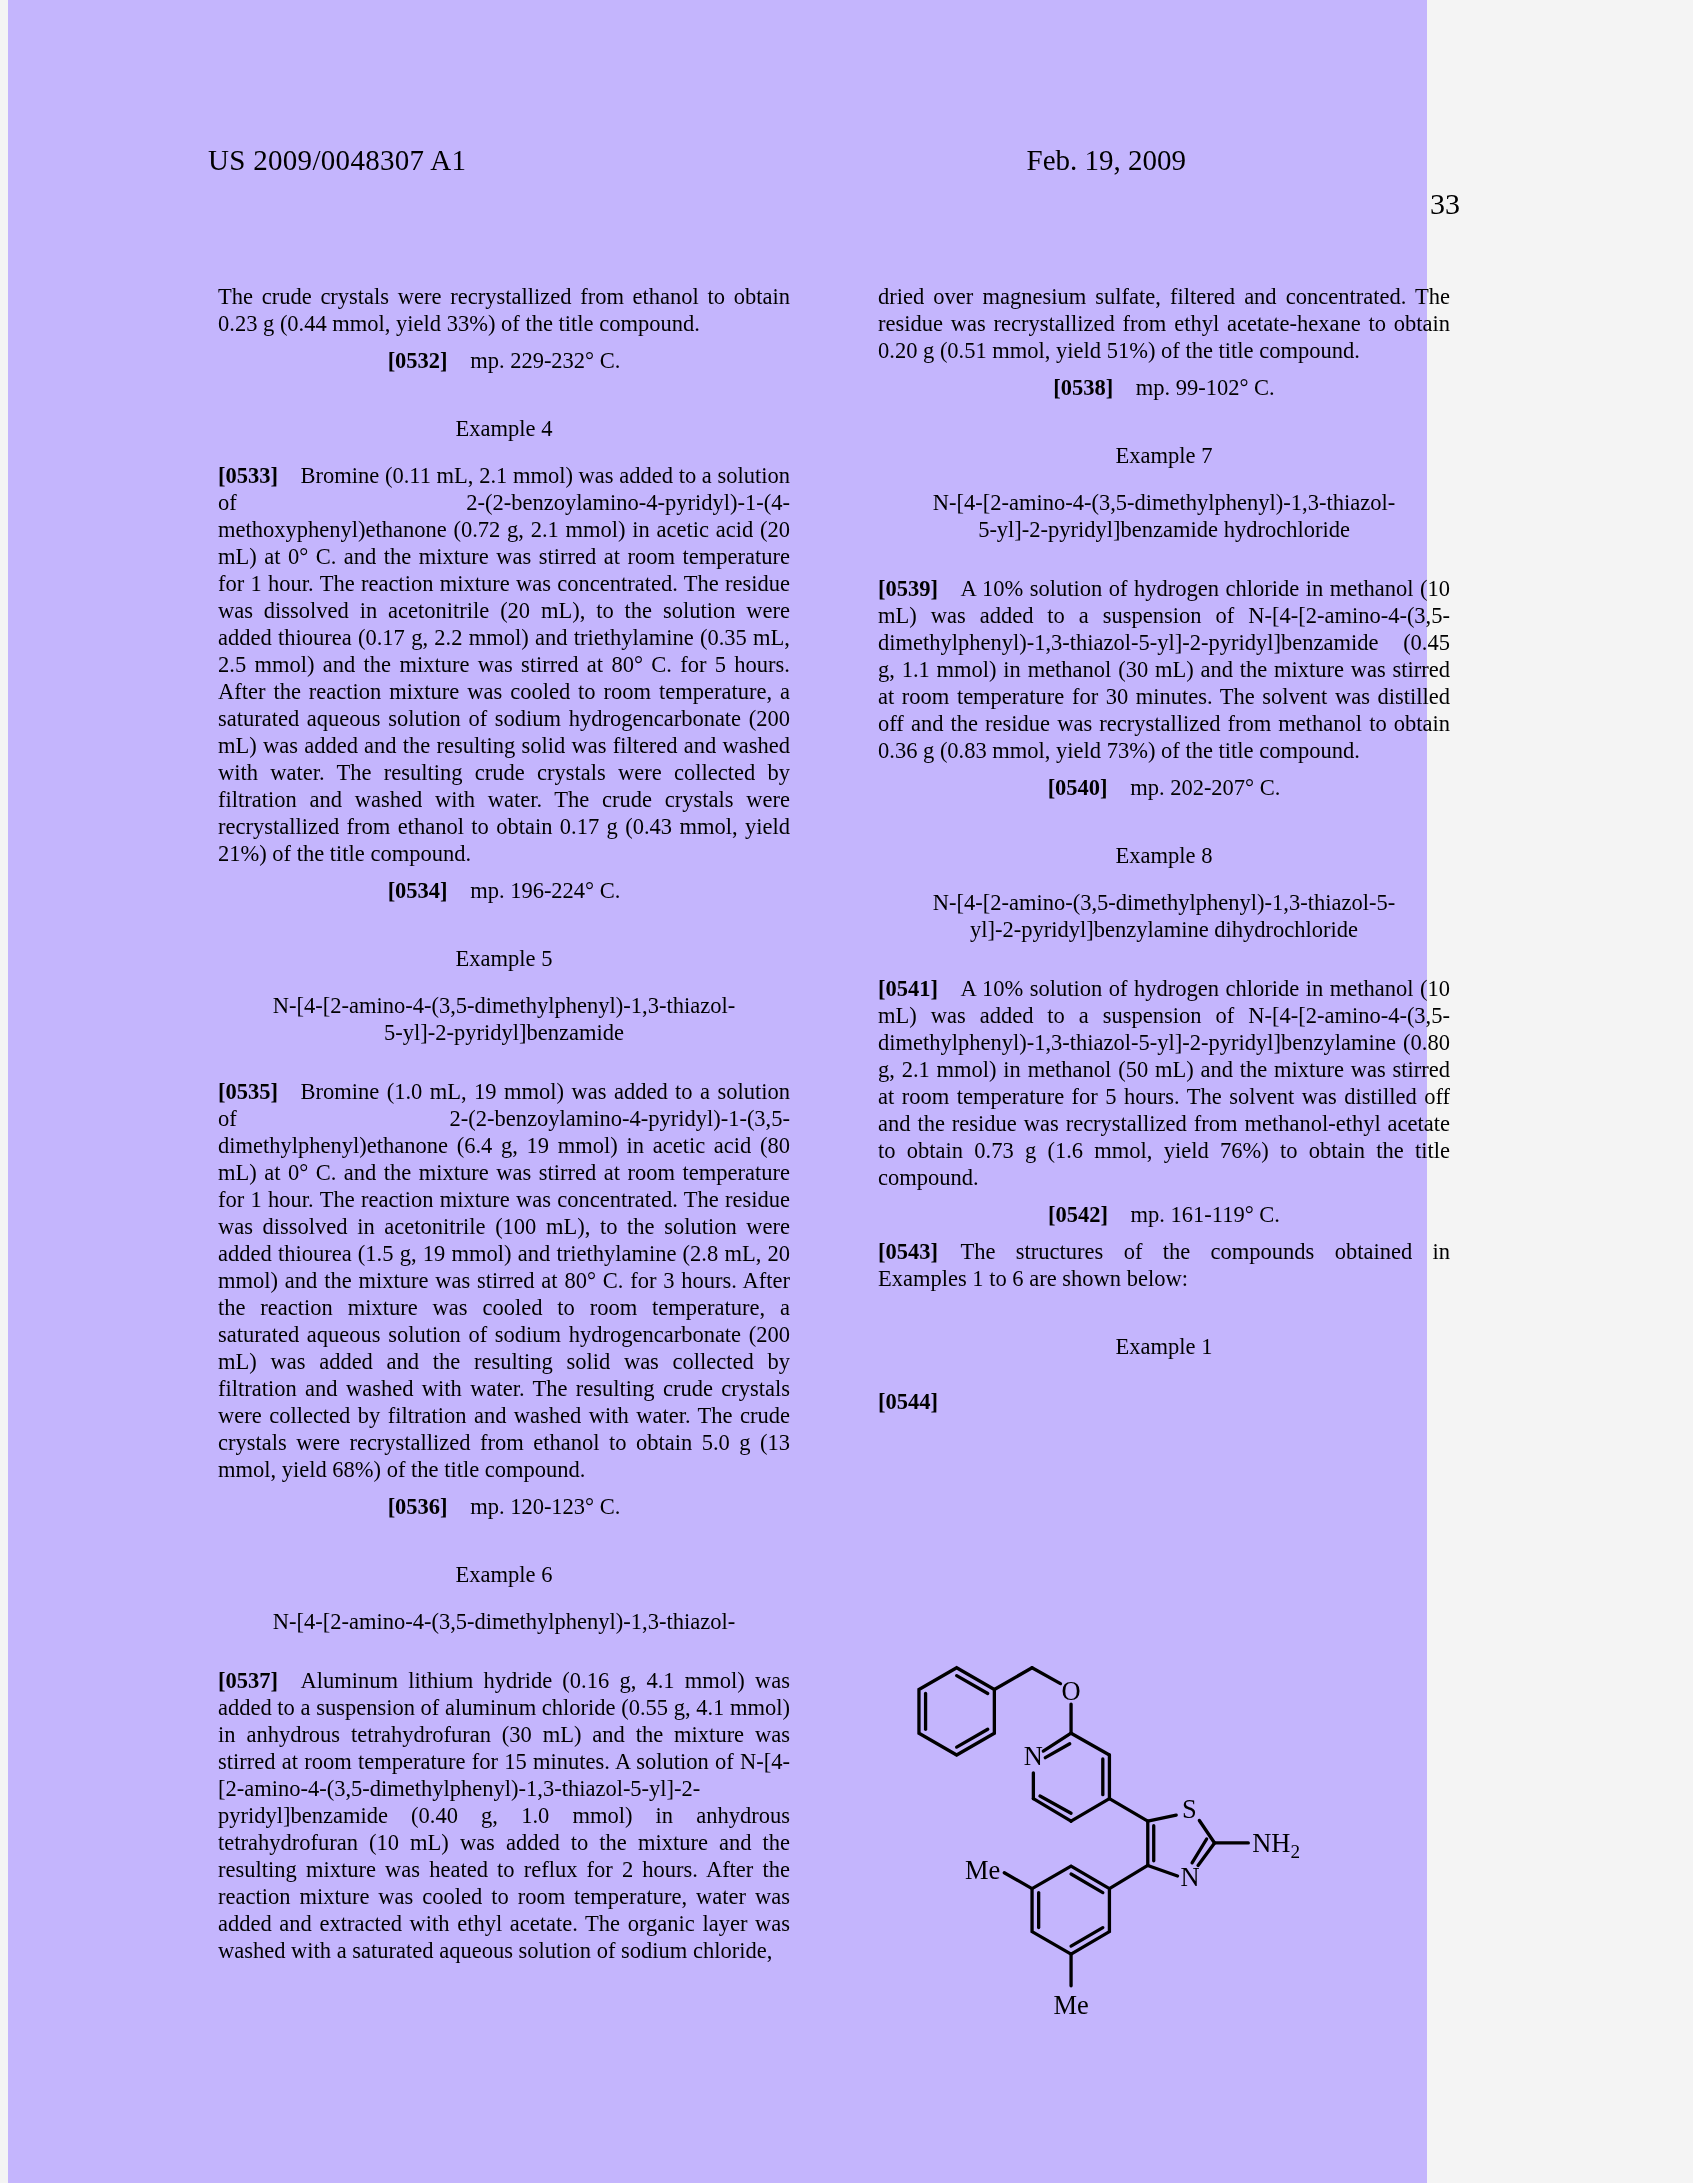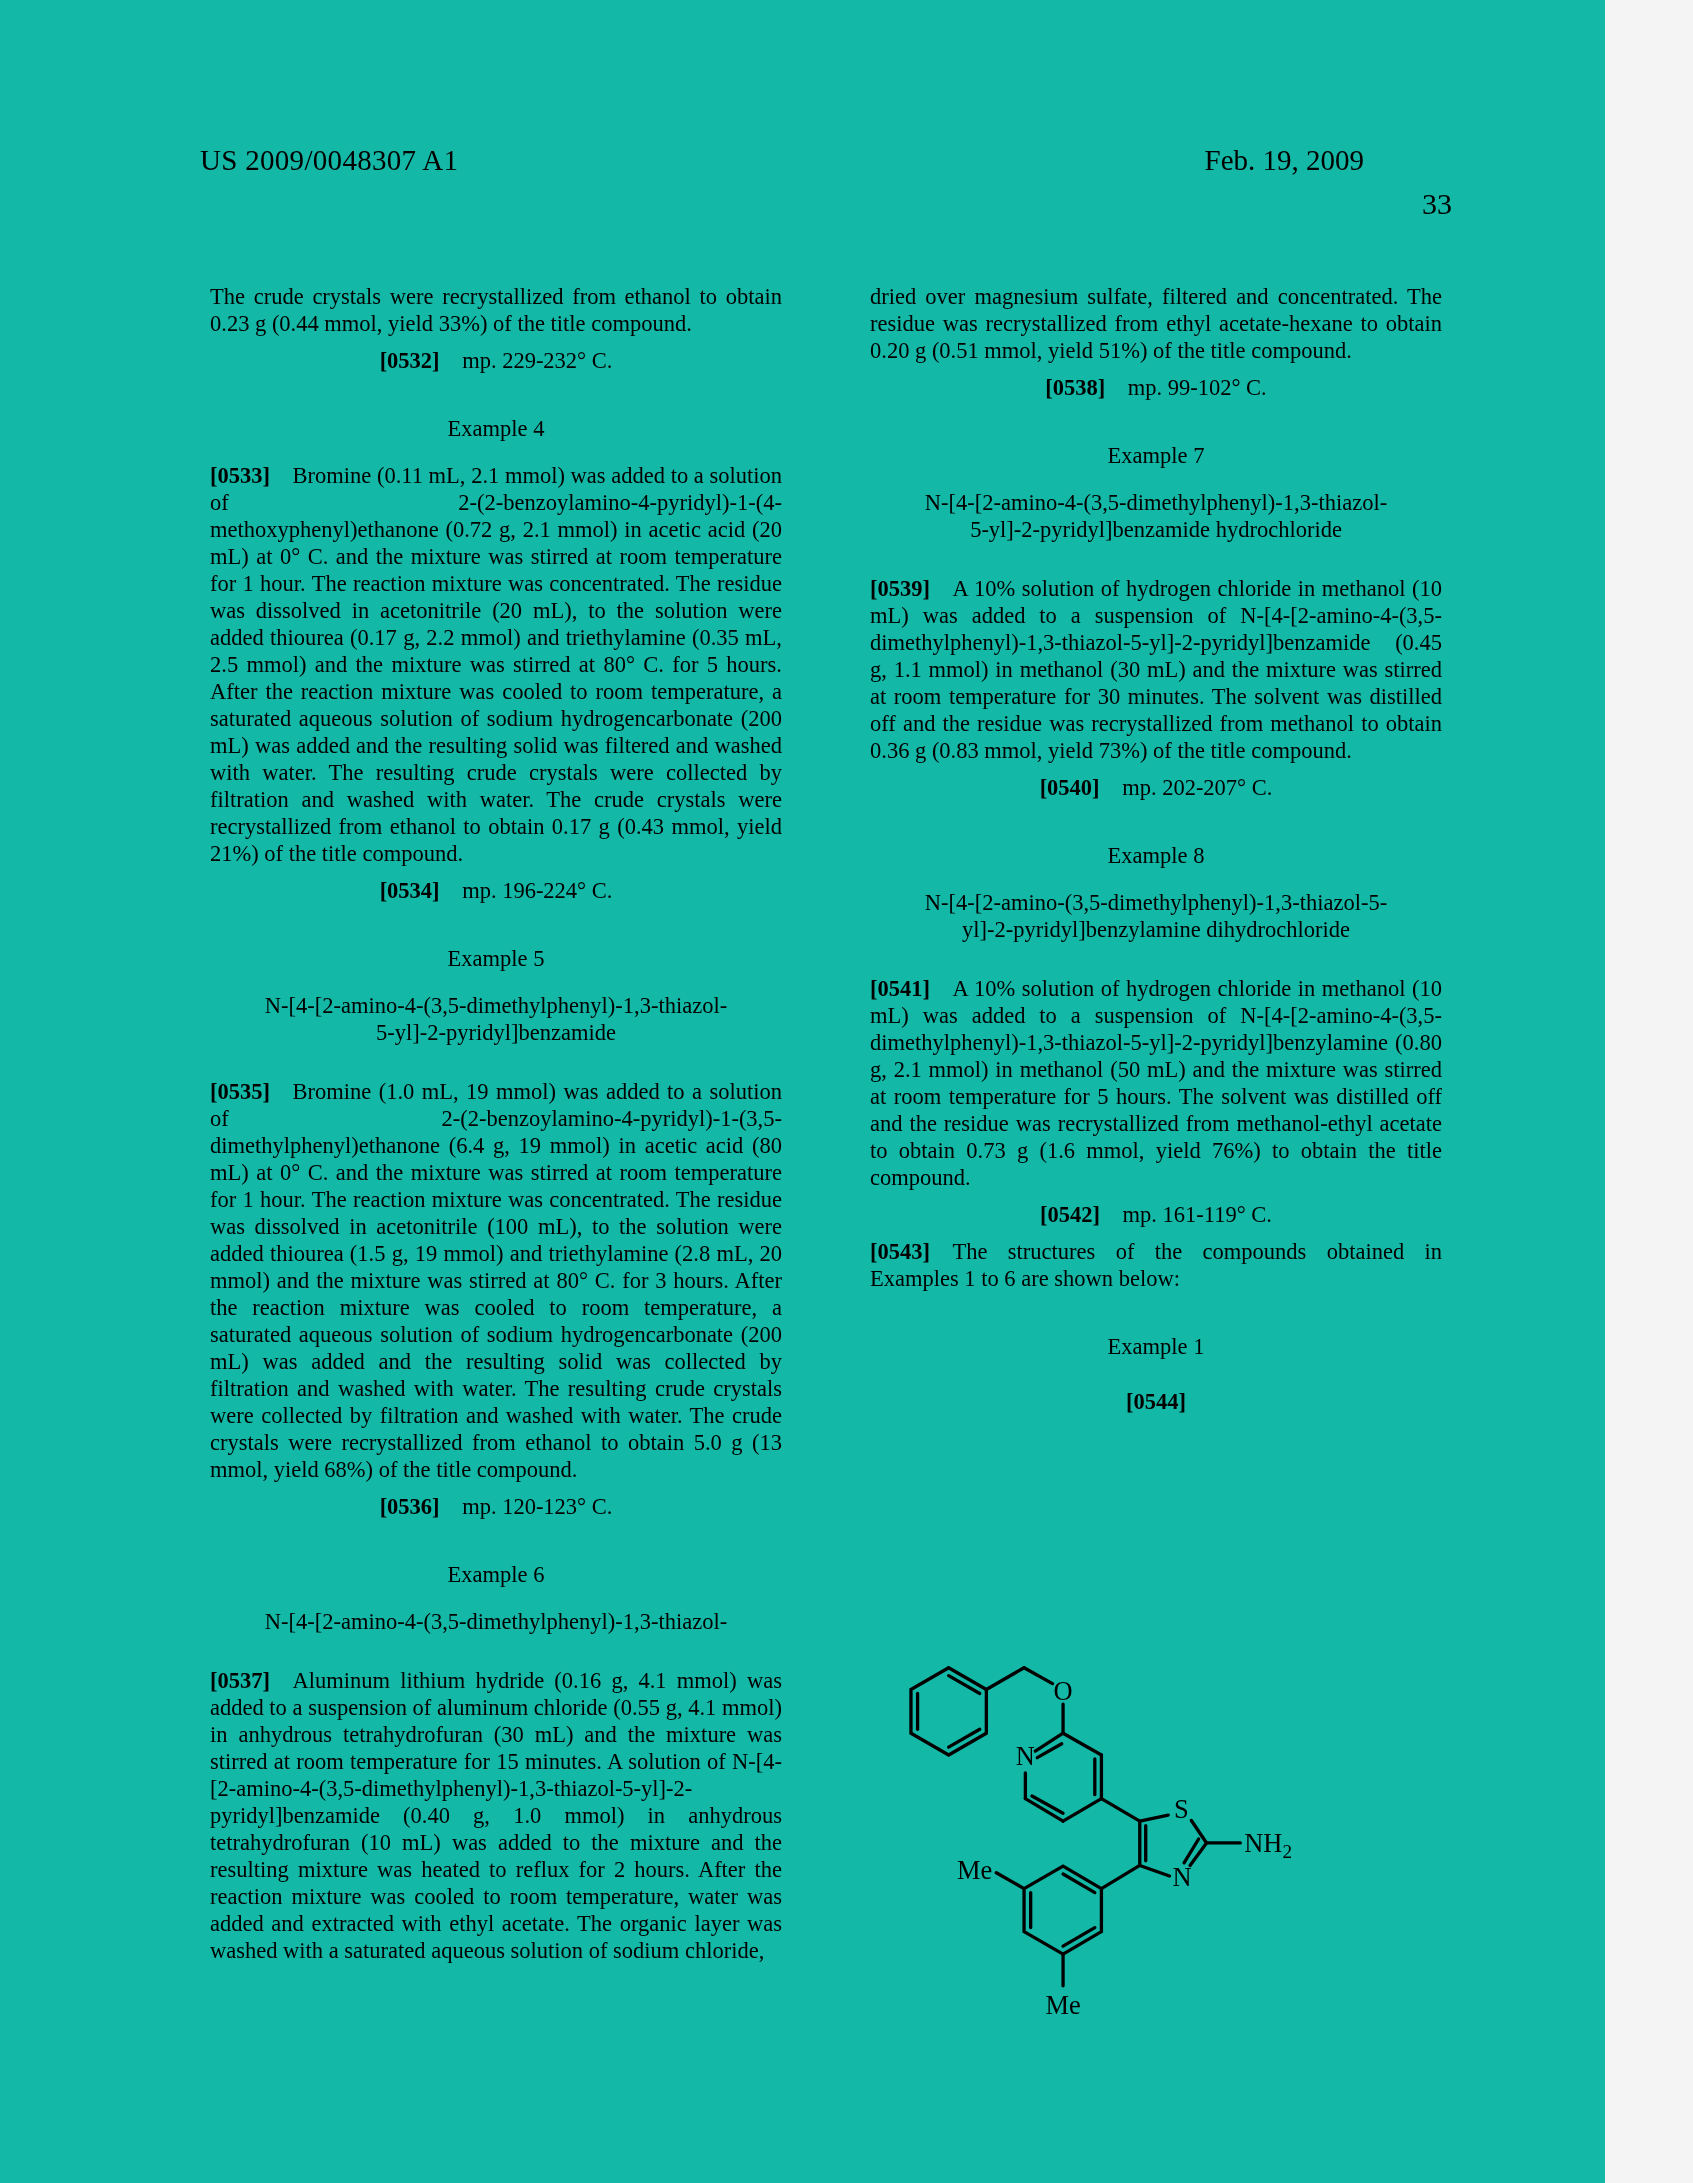--- a/index.html
+++ b/index.html
@@ -1,21 +1,21 @@
 <!DOCTYPE html>
 <html style="font-size:10.6px"><head>
 <meta charset="utf-8">
 <style>
   html,body{margin:0;padding:0;}
   body{
     width:1694px;height:2183px;position:relative;background:#f4f4f4;
     font-family:"Liberation Serif", serif;color:#000;
   }
   .page{
-    position:absolute;left:0;top:0;width:1605px;height:2183px;background:#14b8a6;
+    position:absolute;left:8px;top:0;width:1419px;height:2183px;background:#c4b5fd;
   }
   .hdr-pub{
     position:absolute;left:200px;top:144px;font-size:29px;letter-spacing:0.3px;white-space:nowrap;
   }
   .hdr-date{
     position:absolute;right:241px;top:144px;font-size:29px;white-space:nowrap;
   }
   .hdr-page{
     position:absolute;left:200px;top:187px;width:1252px;text-align:right;font-size:30px;
   }
@@ -24,21 +24,21 @@
   }
   .col-left{left:200px;}
   .col-right{left:860px;}
   p{margin:10px;padding:0;}
   .para{text-align:justify;}
   .mp{margin-top:5.3px;text-align:center;}
   .tag{font-weight:bold;}
   .tag-gap{display:inline-block;width:22.5px;}
   .example-heading{text-align:center;margin:41px 0 20px 0;}
   .compound-title{text-align:center;margin:0 0 32px 0;}
-  .p0544{margin-top:28px;text-align:center;}
+  .p0544{margin-top:28px;text-align:left;}
   .structure-svg{position:absolute;left:873px;top:1634px;}
   svg text{font-family:"Liberation Serif", serif;}
 </style>
 </head>
 <body>
 
 <div class="page">
 
   <div class="hdr-pub">US 2009/0048307 A1</div>
   <div class="hdr-date">Feb. 19, 2009</div>

